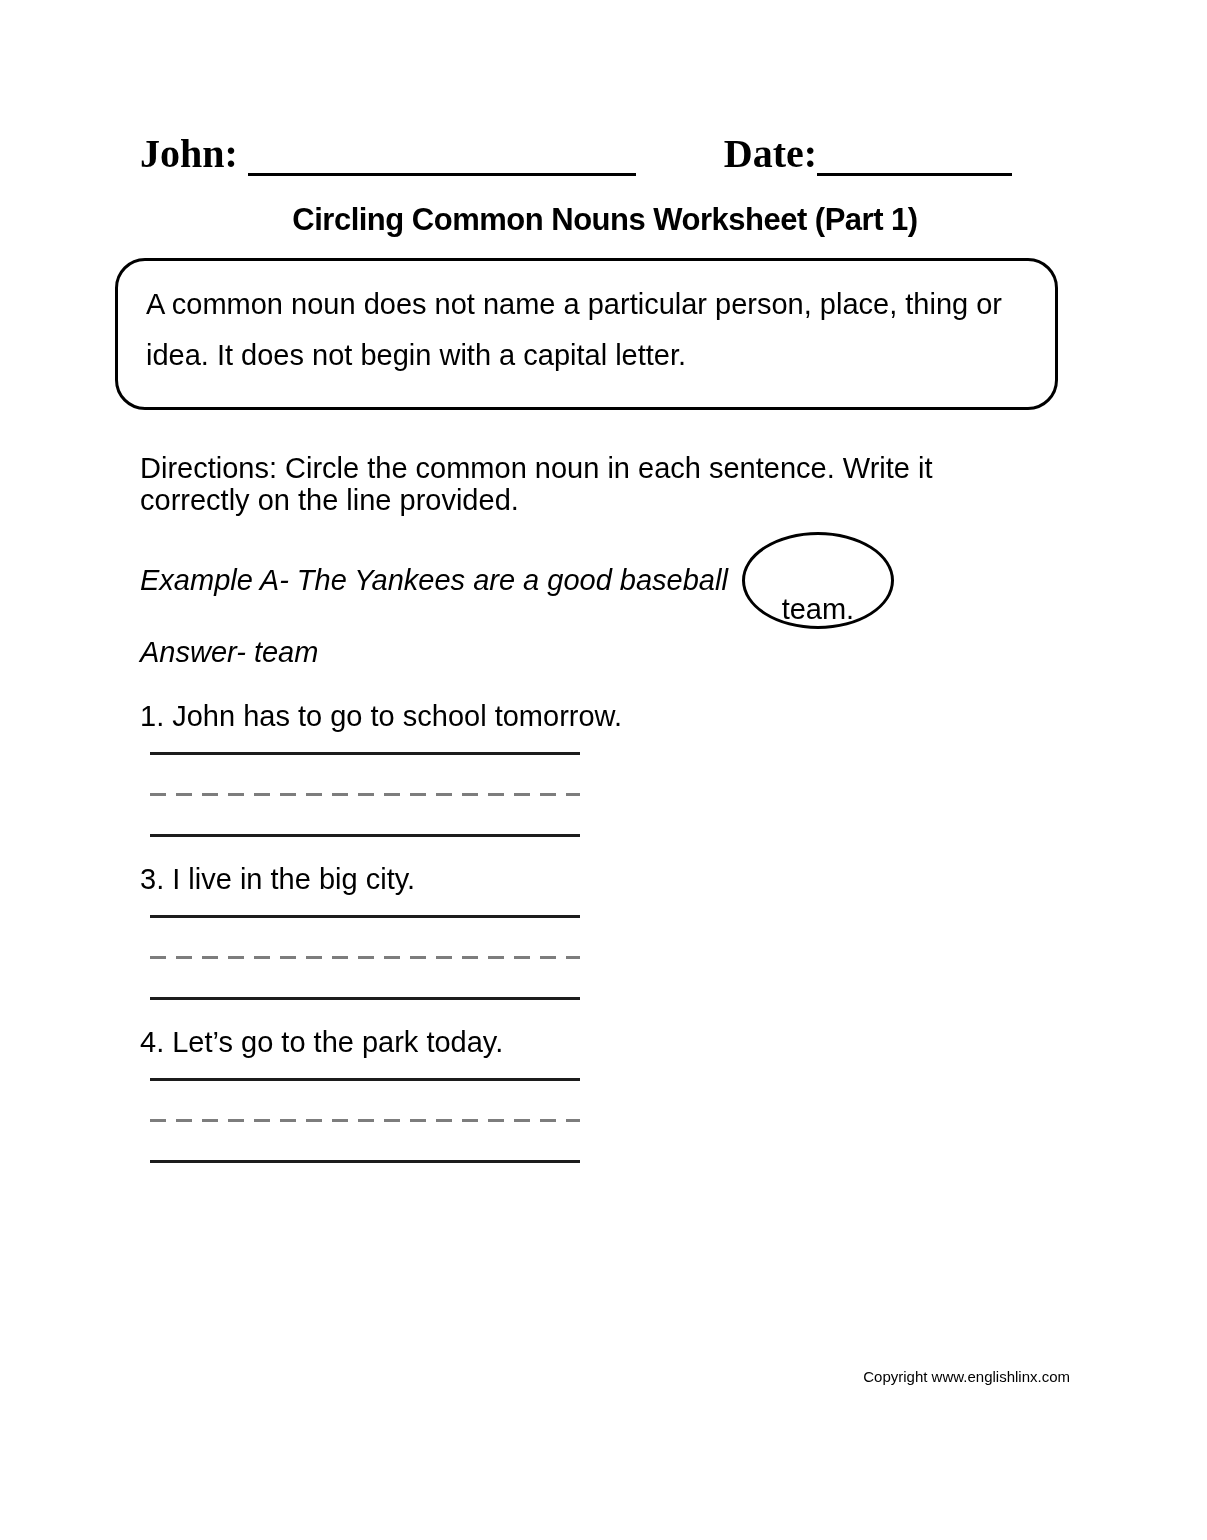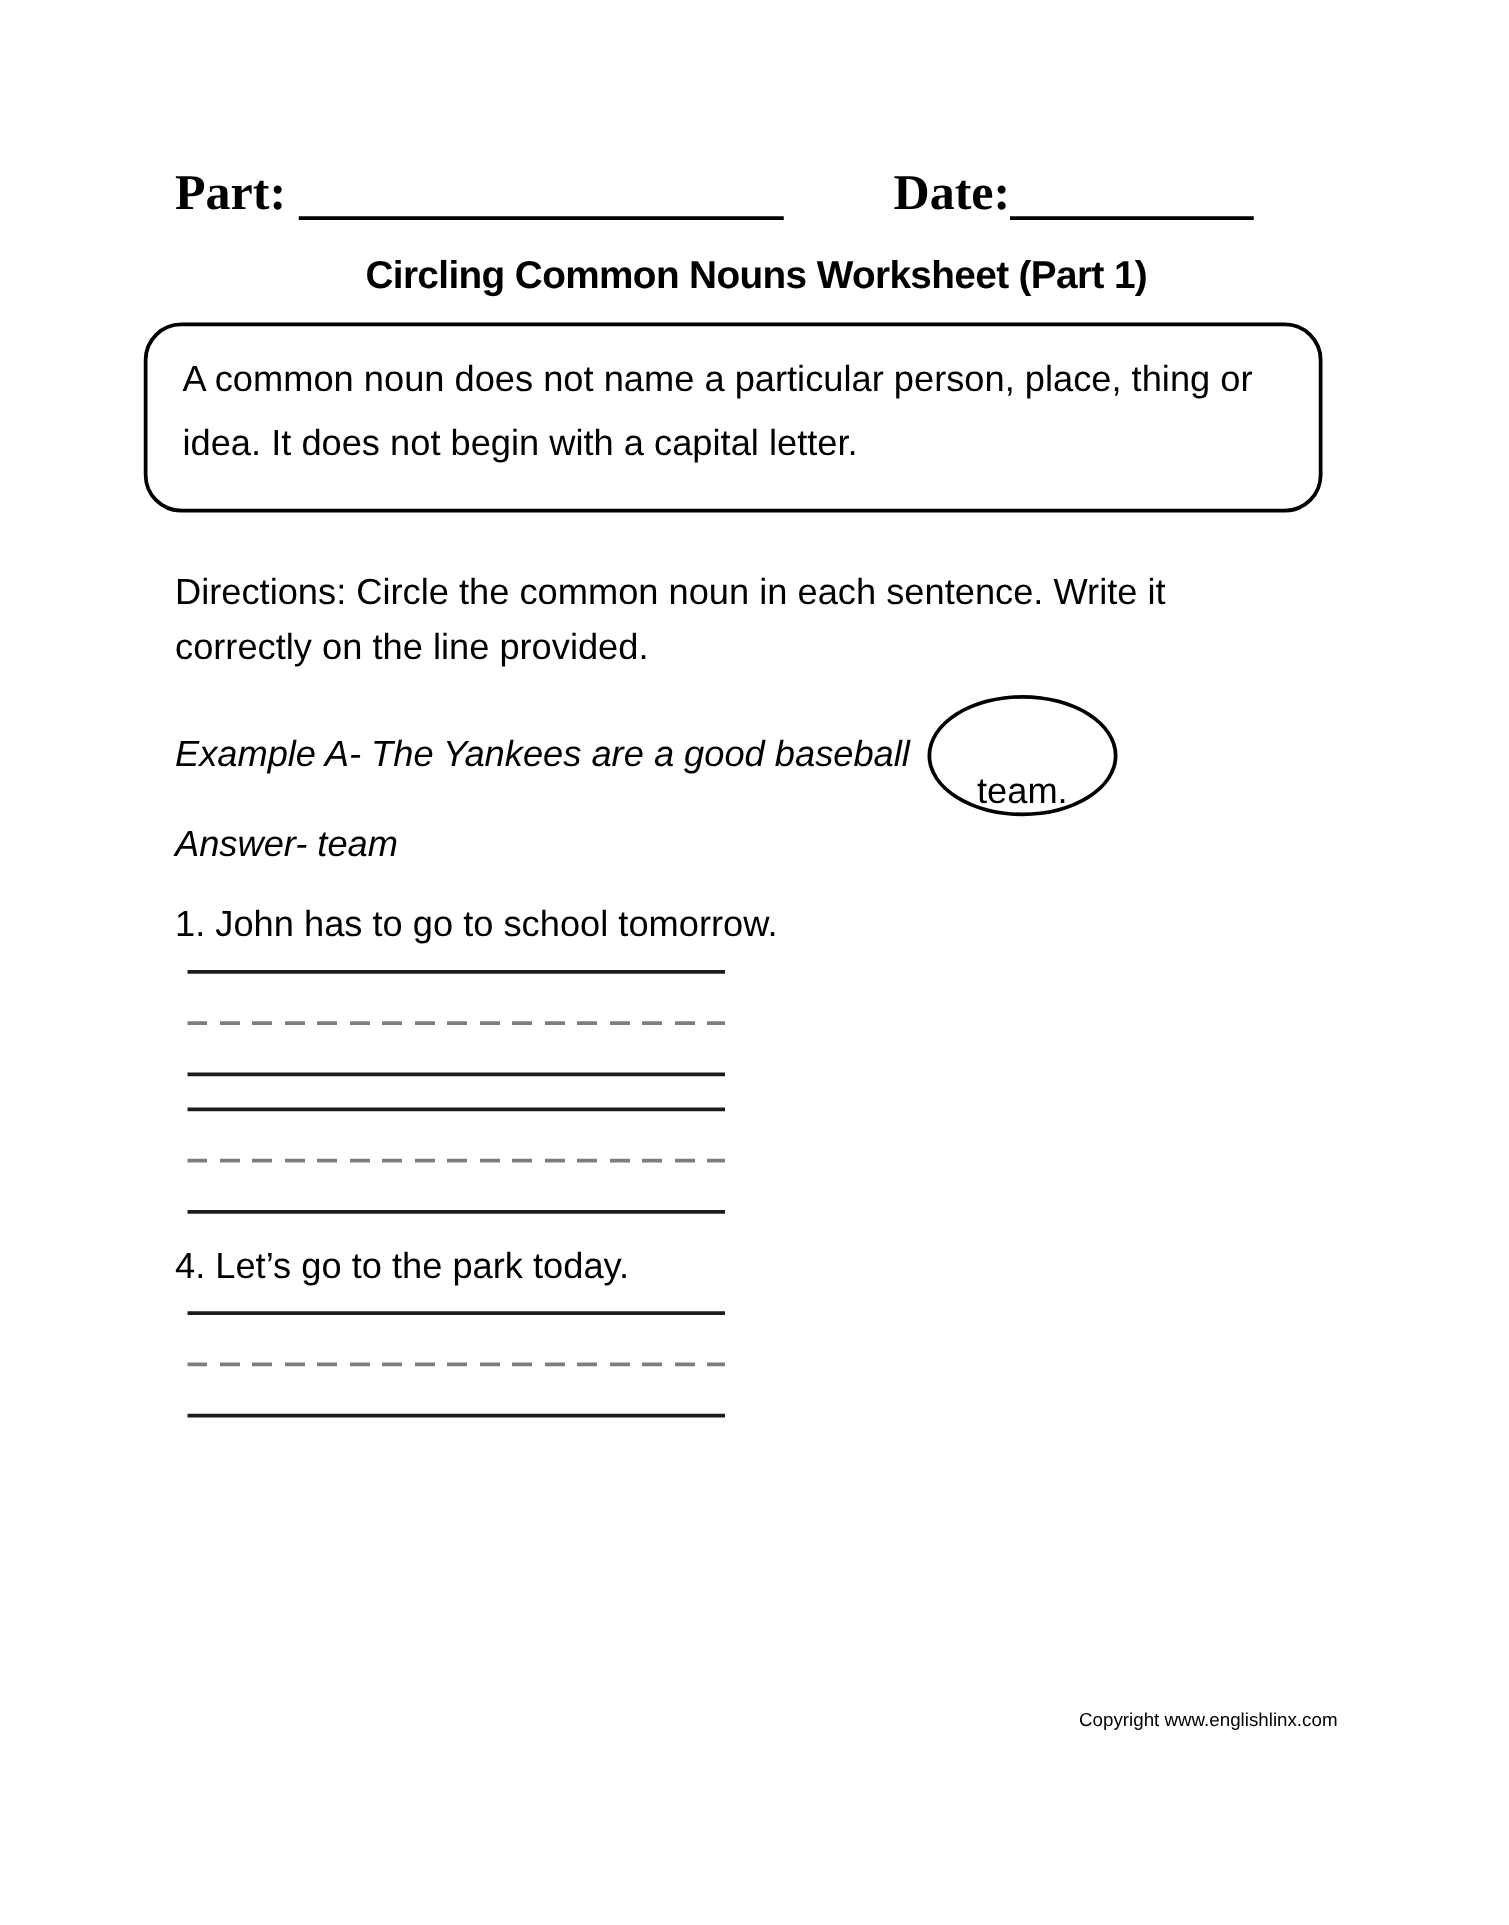--- a/index.html
+++ b/index.html
@@ -53,21 +53,21 @@
     border-radius: 30px;
     padding: 18px 30px 26px 28px;
     font-size: 29px;
     line-height: 51px;
   }
 
   
   .directions {
     margin-top: 42px;
     font-size: 29px;
-    line-height: 44px;
+    line-height: 32px;
     width: 910px;
   }
 
   
   .example-row {
     margin-top: 14px;
     display: flex;
     align-items: center;
     height: 100px;
   }
@@ -118,21 +118,21 @@
     right: 137px;
     font-size: 15px;
   }
 </style>
 </head>
 <body>
 
 <div class="content">
 
   <div class="header-row">
-    <span class="label-serif">Part:</span>
+    <span class="label-serif">John:</span>
     <span class="blank-line name-line"></span>
     <span class="date-group">
       <span class="label-serif">Date:</span>
       <span class="blank-line date-line"></span>
     </span>
   </div>
 
   <div class="worksheet-title">Circling Common Nouns Worksheet (Part 1)</div>
 
   <div class="definition-box">
@@ -157,20 +157,21 @@
         <div class="line-solid"></div>
         <div class="gap"></div>
         <div class="line-dashed"></div>
         <div class="gap"></div>
         <div class="line-solid"></div>
       </div>
     </div>
 
 
     <div class="question-block">
+      <div class="question-sentence">3. I live in the big city.</div>
       <div class="answer-lines">
         <div class="line-solid"></div>
         <div class="gap"></div>
         <div class="line-dashed"></div>
         <div class="gap"></div>
         <div class="line-solid"></div>
       </div>
     </div>
 
     <div class="question-block">

